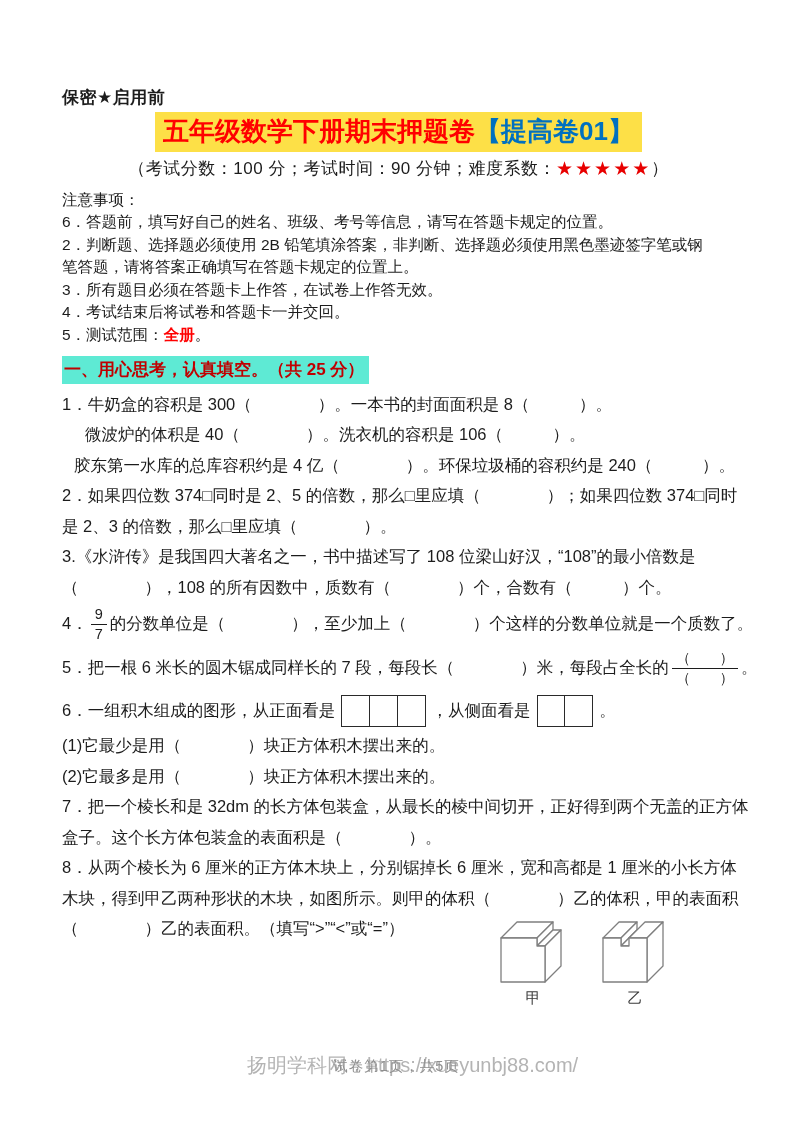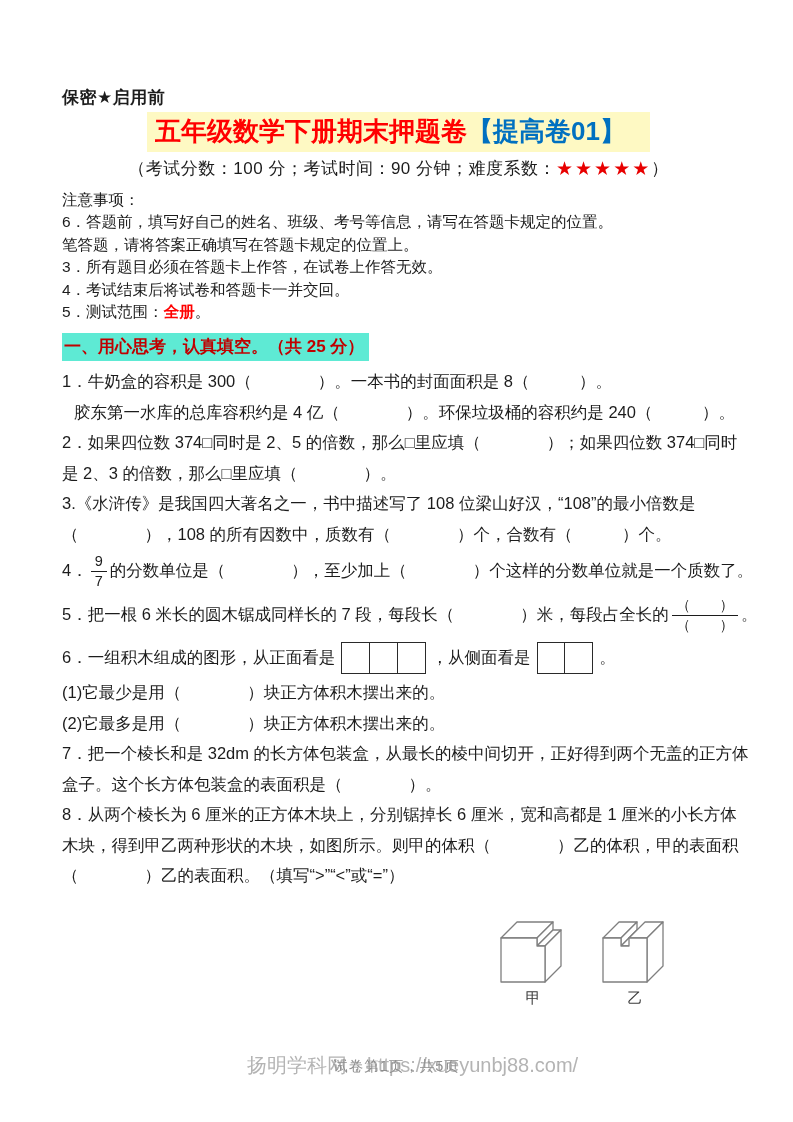--- a/index.html
+++ b/index.html
@@ -5,21 +5,21 @@
   html,body{margin:0;padding:0;}
   body{
     width:793px;height:1122px;background:#ffffff;
     font-family:"Liberation Sans","DejaVu Sans",sans-serif;
     color:#1c1c1c;position:relative;overflow:hidden;
   }
   .content{position:absolute;left:0;top:0;width:793px;height:1122px;
     padding:86px 58px 0 62px;box-sizing:border-box;}
   .confidential{font-size:17px;font-weight:bold;letter-spacing:.5px;}
   .title-row{text-align:center;margin:3px 0 5px 0;}
-  .title-badge{display:inline-block;background:#fef9c3;padding:3px 24px 4px 8px;
+  .title-badge{display:inline-block;background:#fde047;padding:3px 8px 4px 8px;
     font-size:26px;font-weight:bold;line-height:1.25;}
   .title-main{color:#ff0000;}
   .title-sub{color:#0070c0;}
   .meta-row{text-align:center;font-size:17px;margin-bottom:9px;letter-spacing:.5px;}
   .stars{color:#e80000;font-size:19px;letter-spacing:2px;vertical-align:-1px;}
   .notes{font-size:15.5px;line-height:22.6px;}
   .red-text{color:#ff0000;font-weight:bold;}
   .sec-heading-row{margin:9px 0 5px 0;}
   .sec-heading{display:inline-block;background:#5eead4;color:#c00000;
     font-size:17px;font-weight:bold;padding:2px 5px 3px 2px;}
@@ -55,31 +55,33 @@
 
   <div class="title-row">
     <span class="title-badge"><span class="title-main">五年级数学下册期末押题卷</span><span class="title-sub">【提高卷01】</span></span>
   </div>
 
   <div class="meta-row"><span>（考试分数：100 分；考试时间：90 分钟；难度系数：</span><span class="stars">★★★★★</span><span>）</span></div>
 
   <div class="notes">
     <div>注意事项：</div>
     <div>6．答题前，填写好自己的姓名、班级、考号等信息，请写在答题卡规定的位置。</div>
+    <div>2．判断题、选择题必须使用 2B 铅笔填涂答案，非判断、选择题必须使用黑色墨迹签字笔或钢</div>
     <div>笔答题，请将答案正确填写在答题卡规定的位置上。</div>
     <div>3．所有题目必须在答题卡上作答，在试卷上作答无效。</div>
     <div>4．考试结束后将试卷和答题卡一并交回。</div>
     <div><span>5．测试范围：</span><span class="red-text">全册</span><span>。</span></div>
   </div>
 
   <div class="sec-heading-row">
     <span class="sec-heading">一、用心思考，认真填空。（共 25 分）</span>
   </div>
 
   <div class="qline">1．牛奶盒的容积是 300（　　　　）。一本书的封面面积是 8（　　　）。</div>
+  <div class="qline ind2">微波炉的体积是 40（　　　　）。洗衣机的容积是 106（　　　）。</div>
   <div class="qline ind1">胶东第一水库的总库容积约是 4 亿（　　　　）。环保垃圾桶的容积约是 240（　　　）。</div>
 
   <div class="qline">2．如果四位数 374□同时是 2、5 的倍数，那么□里应填（　　　　）；如果四位数 374□同时</div>
   <div class="qline">是 2、3 的倍数，那么□里应填（　　　　）。</div>
 
   <div class="qline">3.《水浒传》是我国四大著名之一，书中描述写了 108 位梁山好汉，“108”的最小倍数是</div>
   <div class="qline">（　　　　），108 的所有因数中，质数有（　　　　）个，合数有（　　　）个。</div>
 
   <div class="flexline tallline">
     <span>4．</span>

